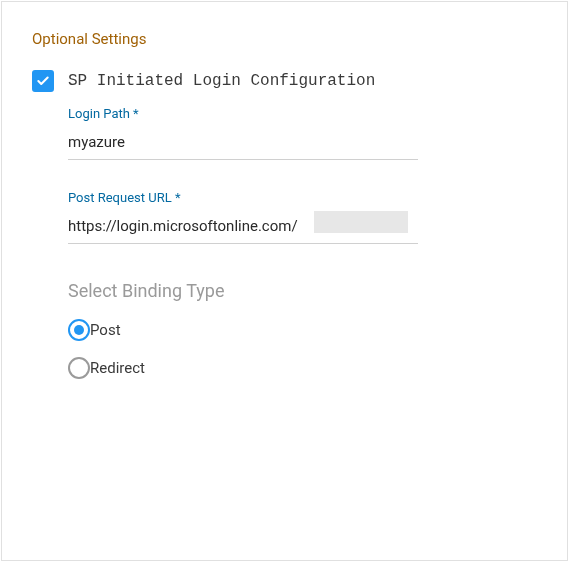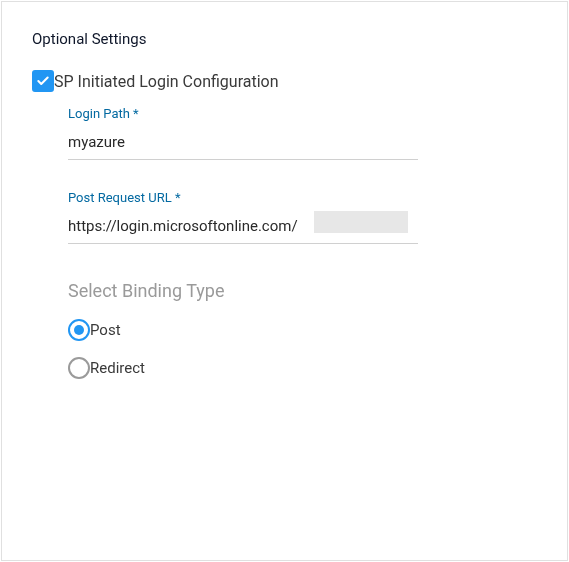--- a/index.html
+++ b/index.html
@@ -12,28 +12,30 @@
   }
   .panel {
     border: 1px solid #e0e0e0;
     width: 567px;
     height: 560px;
     margin: 1px;
     padding: 28px 30px 0 30px;
     position: relative;
   }
   .section-title {
-    color: #0f172a;
+    color: #a16207;
     font-size: 15px;
     font-weight: 400;
     margin-bottom: 22px;
   }
   .checkbox-row {
     display: flex;
     align-items: center;
+    gap: 14px;
+    font-family: Liberation Mono, monospace;
   }
   .checkbox-row.top { margin-bottom: 14px; }
   .checkbox, .radio {
     flex-shrink: 0;
   }
   .checkbox {
     width: 22px;
     height: 22px;
     border: 2px solid #b0b0b0;
     border-radius: 3px;

